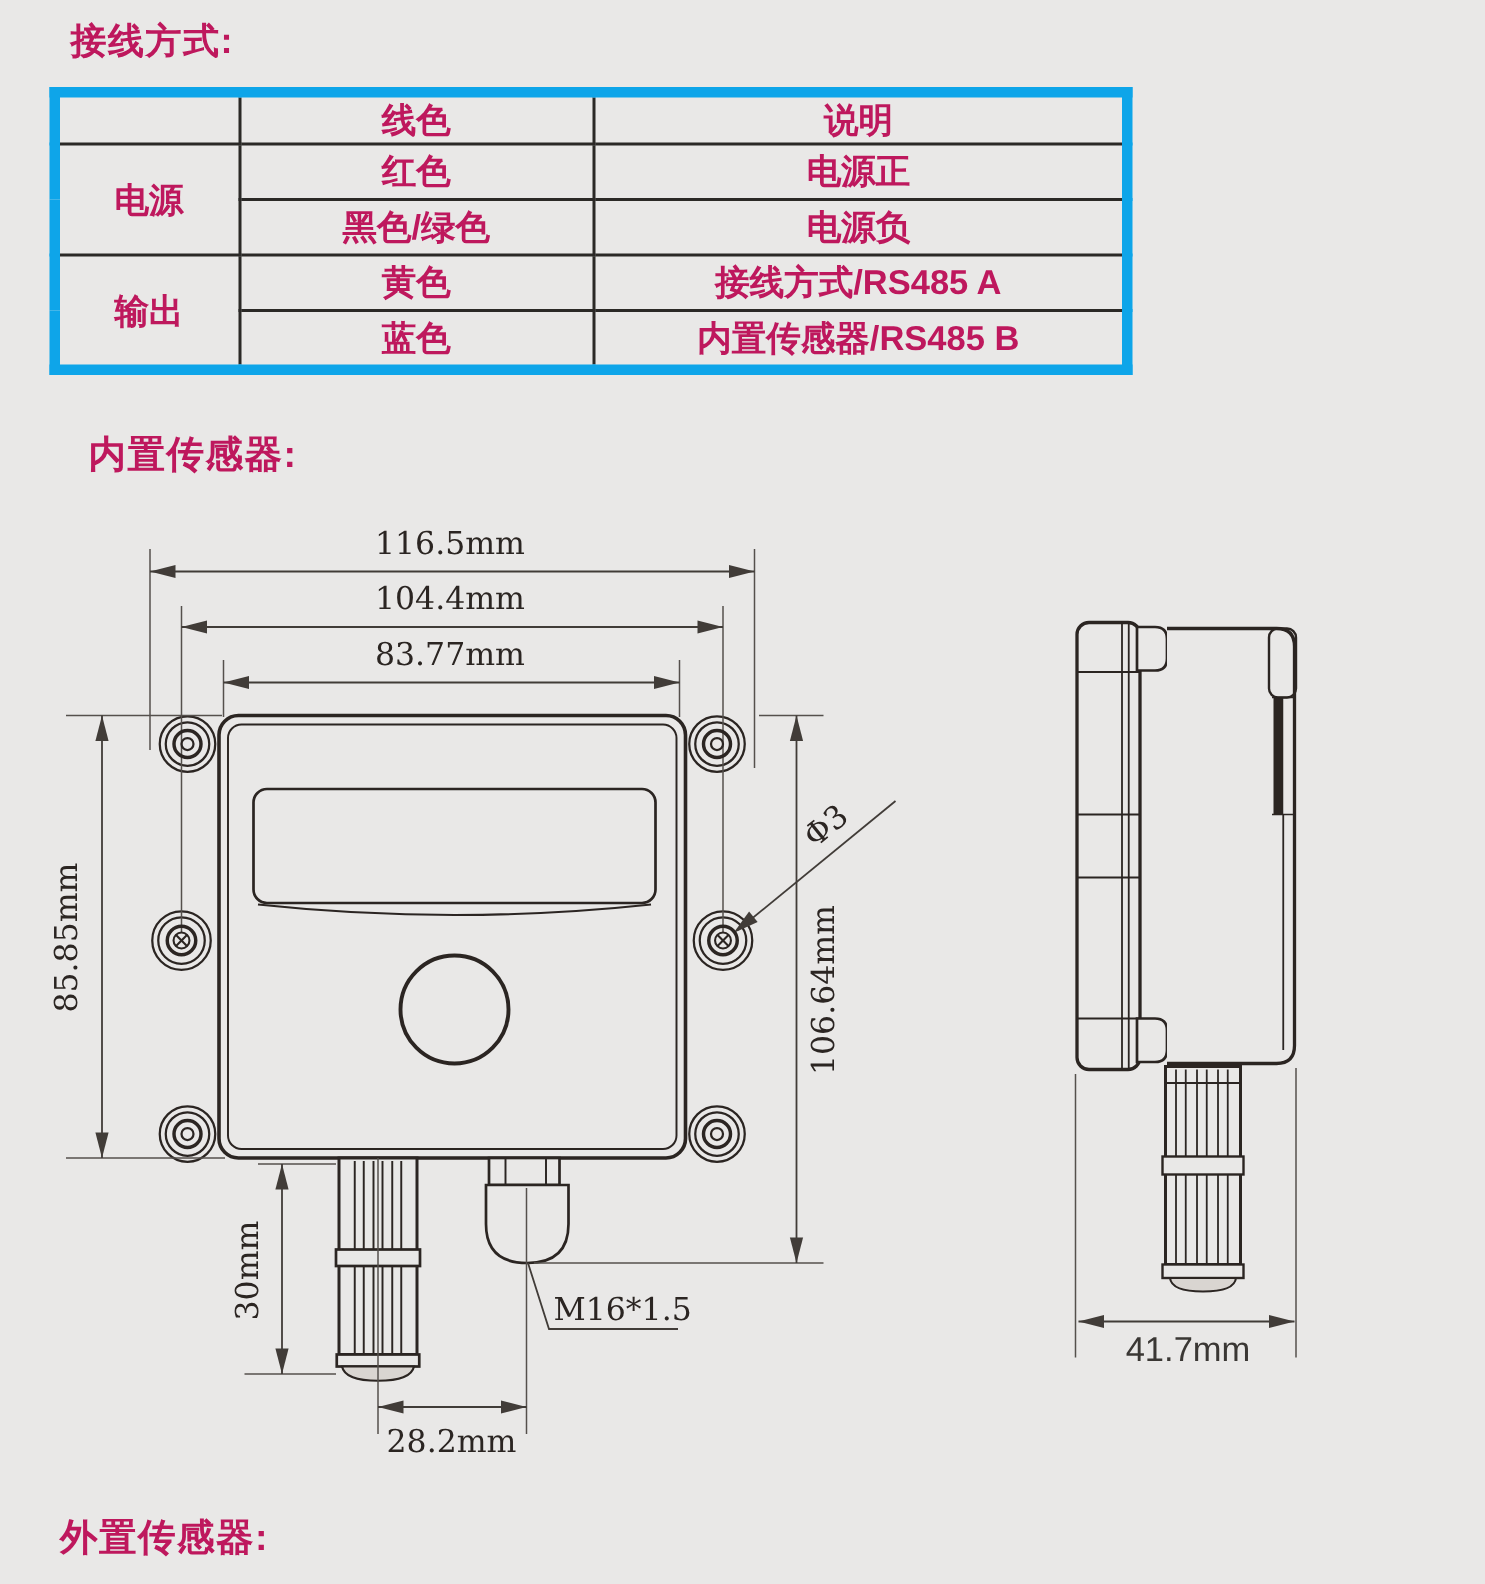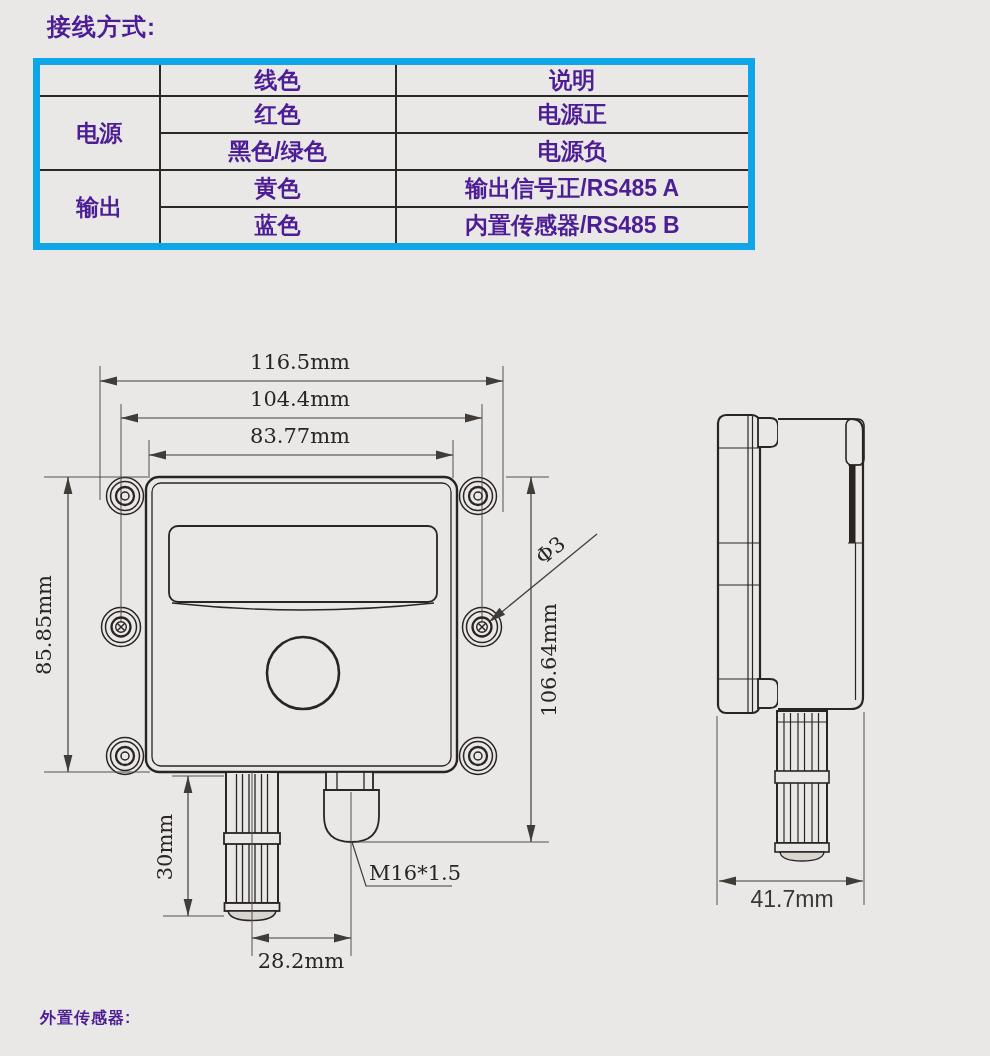--- a/index.html
+++ b/index.html
@@ -1,21 +1,21 @@
 <!DOCTYPE html>
 <html><head>
 <meta charset="utf-8">
 <style>
   html,body{margin:0;padding:0;background:#e9e8e7;}
   #page{position:relative;width:990px;height:1056px;background:#e9e8e7;overflow:hidden;
-        font-family:"Liberation Sans",sans-serif;color:#4c1d95;}
+        font-family:"Liberation Sans",sans-serif;color:#be185d;}
   .sec-title{position:absolute;font-weight:bold;font-size:24px;letter-spacing:1px;white-space:nowrap;}
   #wiring-title{left:47px;top:11px;}
   #internal-title{left:59px;top:286px;font-size:25px;}
-  #external-title{left:40px;top:1008px;font-size:16px;}
+  #external-title{left:40px;top:1008px;font-size:25px;}
   table.wiring{position:absolute;left:33px;top:58px;width:715px;border-collapse:collapse;
                table-layout:fixed;border:7px solid #0ea5e9;}
   table.wiring td{border:2px solid #2b2926;text-align:center;vertical-align:middle;
                   font-weight:bold;font-size:23px;padding:0;line-height:1.05;}
   table.wiring tr.hdr td{height:30px;}
   table.wiring tr.row td{height:35px;}
   svg text{fill:#2b2522;}
   .dimtxt{font-family:"DejaVu Serif","Liberation Serif",serif;font-size:21px;}
   .dimtxt-sans{font-family:"Liberation Sans",sans-serif;font-size:23px;fill:#3a3734;}
 </style>
@@ -43,29 +43,30 @@
       <td>红色</td>
       <td>电源正</td>
     </tr>
     <tr class="row">
       <td>黑色/绿色</td>
       <td>电源负</td>
     </tr>
     <tr class="row">
       <td rowspan="2">输出</td>
       <td>黄色</td>
-      <td>输出信号正/RS485 A</td>
+      <td>接线方式/RS485 A</td>
     </tr>
     <tr class="row">
       <td>蓝色</td>
       <td>内置传感器/RS485 B</td>
     </tr>
   </tbody>
     </table>
 
+  <div class="sec-title" id="internal-title">内置传感器:</div>
   <div class="sec-title" id="external-title">外置传感器:</div>
 
   <svg width="990" height="1056" viewBox="0 0 990 1056" style="position:absolute;left:0;top:0;" fill="none" stroke-linecap="butt">
 
     <g stroke="#2b2522">
 
       <g stroke-width="1.5">
         <circle cx="125" cy="496" r="18.5"></circle>
           <circle cx="125" cy="496" r="14.5"></circle>
         <circle cx="478" cy="496" r="18.5"></circle>

